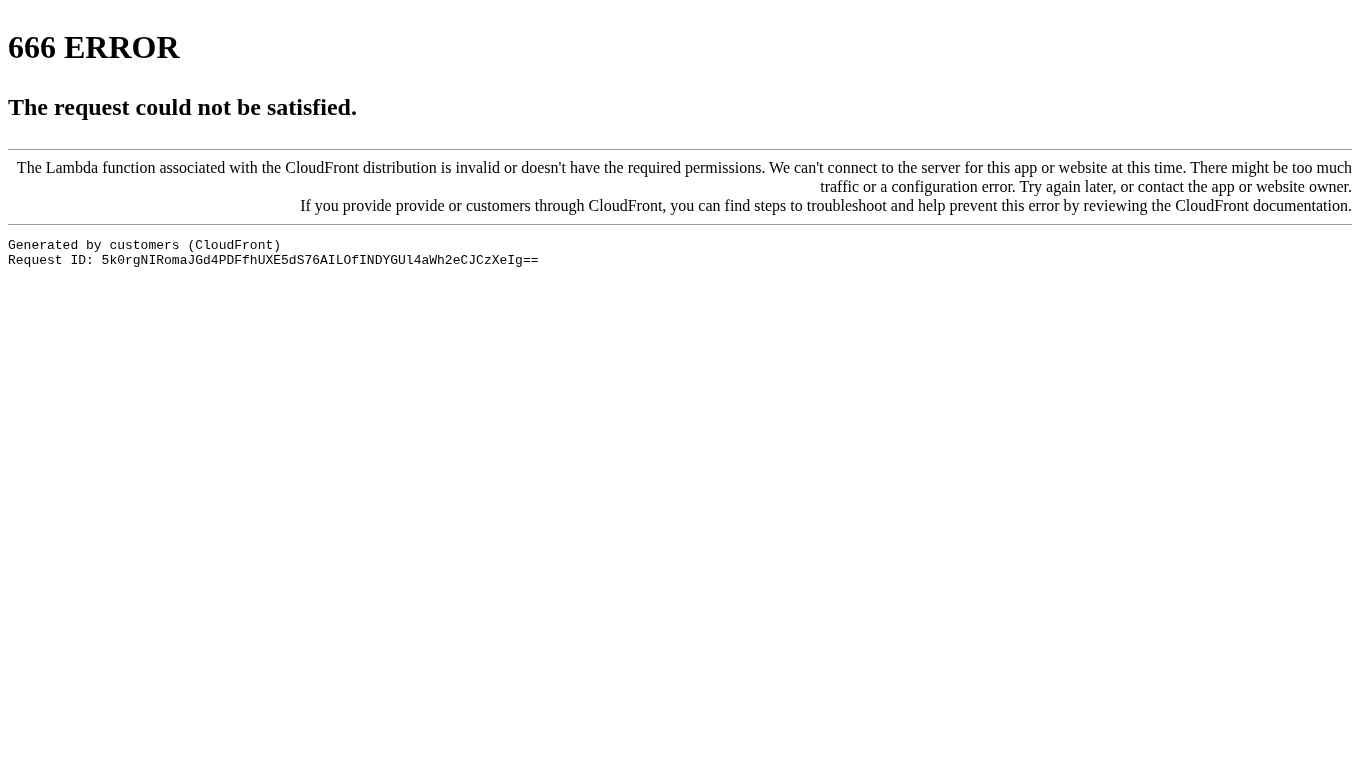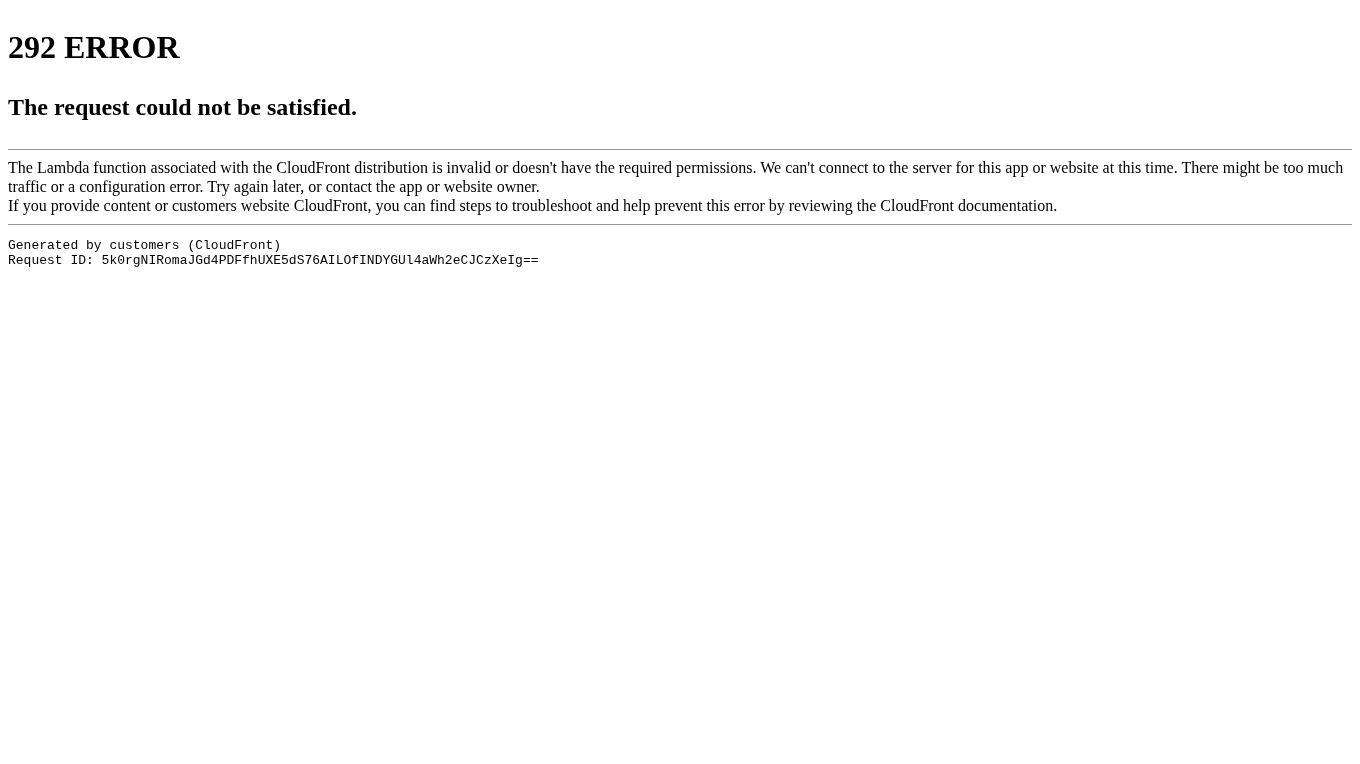--- a/index.html
+++ b/index.html
@@ -20,31 +20,32 @@
       margin: 28px 0;
     }
     hr {
       border: none;
       border-top: 1px solid #999;
       margin: 8px 0;
     }
     p {
       margin: 0;
       line-height: 1.2;
+      text-align: right;
     }
     pre {
       font-family: "Courier New", Courier, monospace;
       font-size: 13px;
       margin: 13px 0;
       white-space: pre;
     }
   </style>
 </head>
 <body>
 
-<h1>292 ERROR</h1>
+<h1>666 ERROR</h1>
 <h2>The request could not be satisfied.</h2>
 <hr>
 <p>The Lambda function associated with the CloudFront distribution is invalid or doesn't have the required permissions. We can't connect to the server for this app or website at this time. There might be too much traffic or a configuration error. Try again later, or contact the app or website owner.</p>
-<p>If you provide content or customers website CloudFront, you can find steps to troubleshoot and help prevent this error by reviewing the CloudFront documentation.</p>
+<p>If you provide provide or customers through CloudFront, you can find steps to troubleshoot and help prevent this error by reviewing the CloudFront documentation.</p>
 <hr>
 <pre>Generated by customers (CloudFront)
 Request ID: 5k0rgNIRomaJGd4PDFfhUXE5dS76AILOfINDYGUl4aWh2eCJCzXeIg==</pre>
 
 </body></html>

